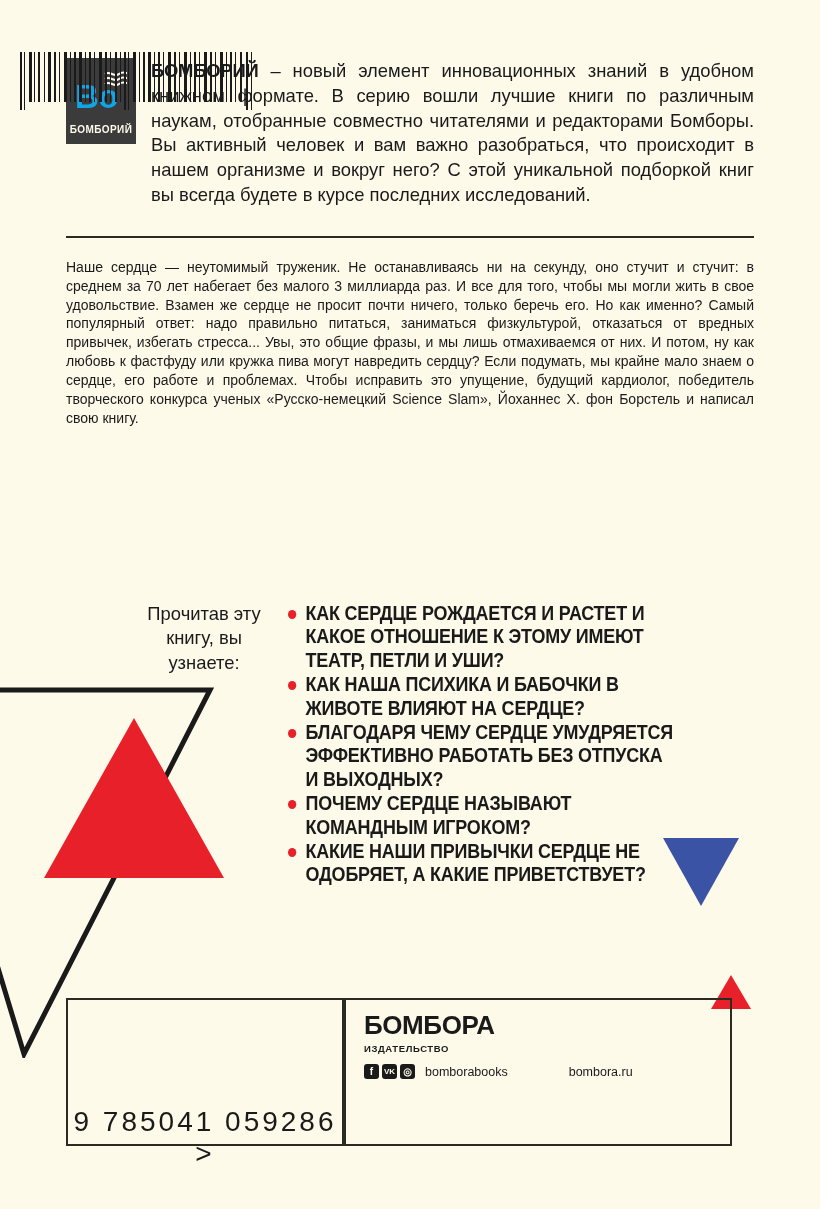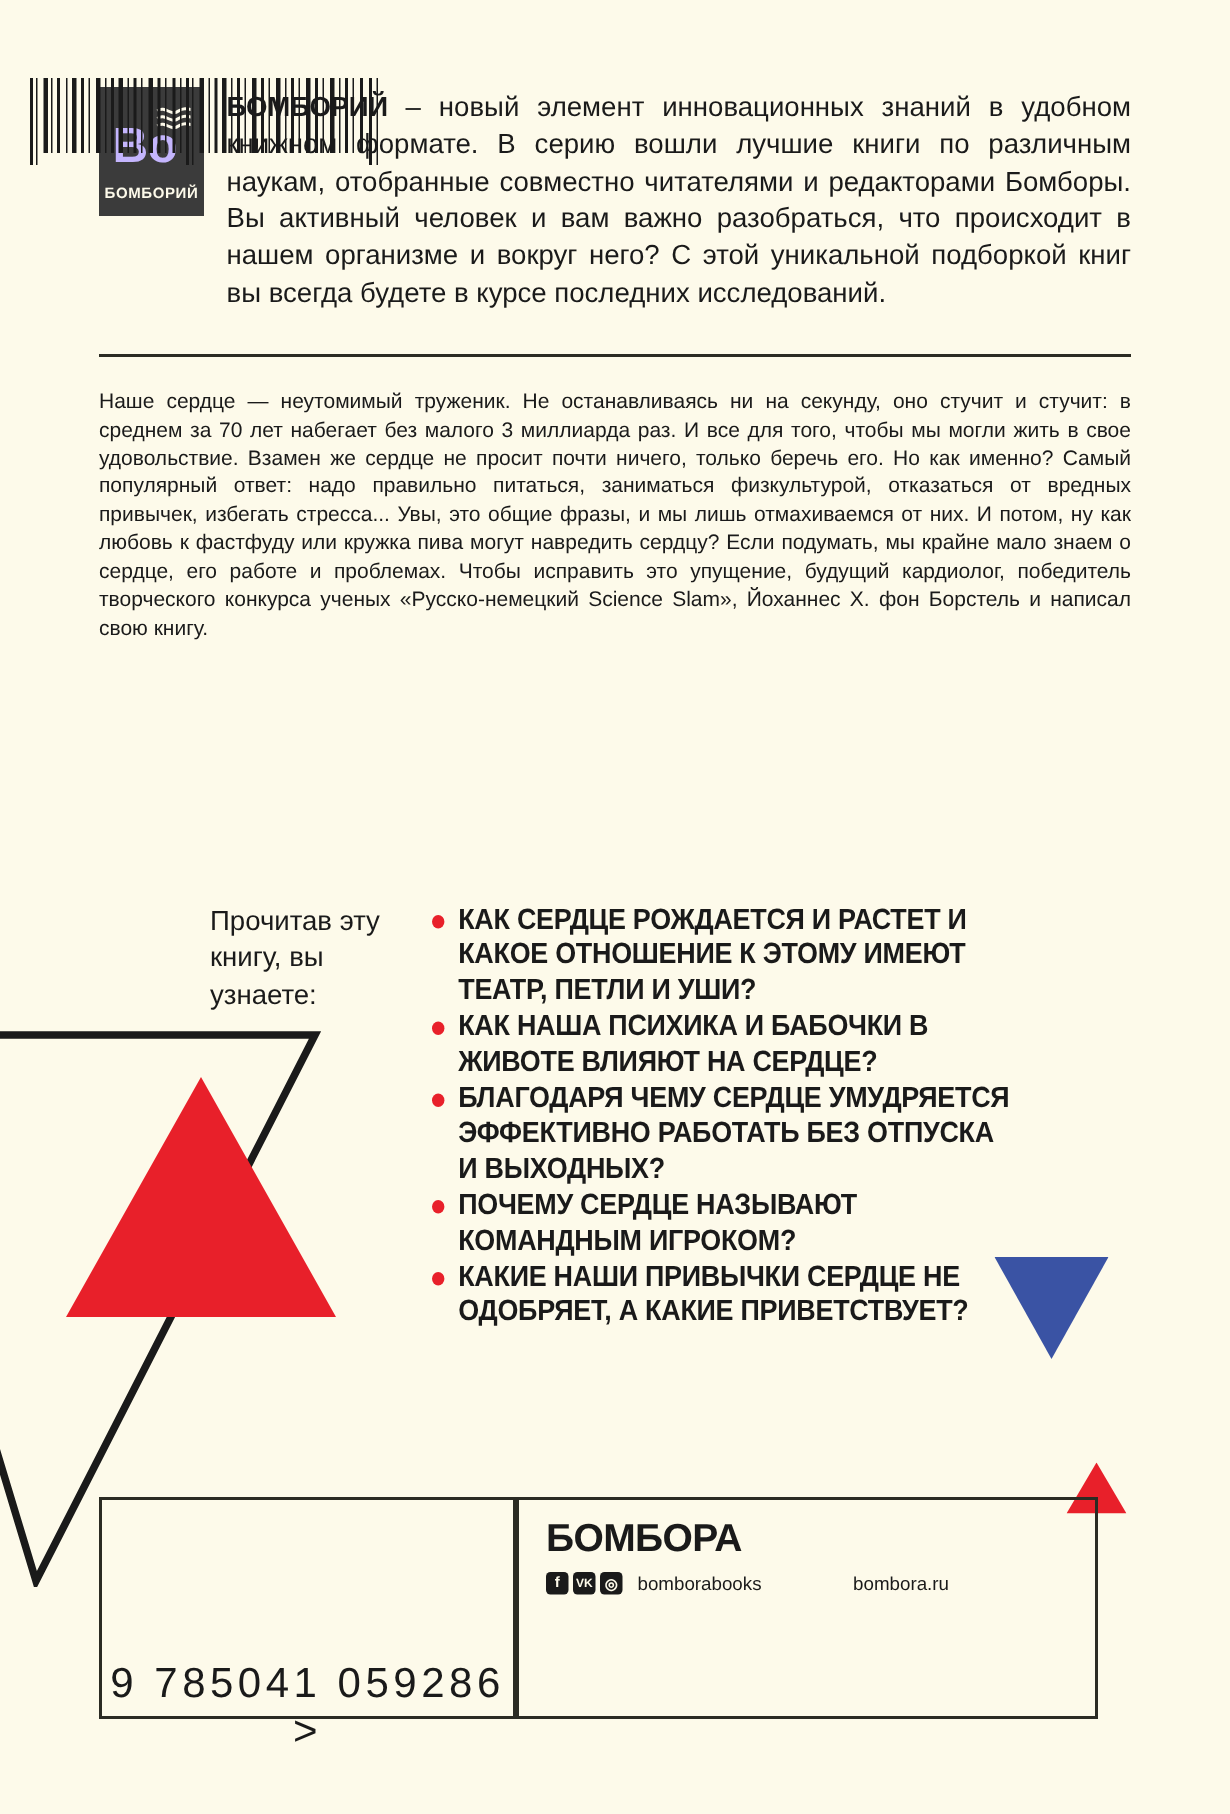--- a/index.html
+++ b/index.html
@@ -62,21 +62,21 @@
     flex: 0 0 auto;
     position: relative;
     margin-right: 15px;
   }
   #series-logo .logo-bo {
     position: absolute;
     left: 9px;
     top: 20px;
     font-size: 33px;
     font-weight: bold;
-    color: #c4b5fd;
+    color: #0ea5e9;
     letter-spacing: -0.5px;
     font-family: "Liberation Sans", sans-serif;
   }
   #series-logo .logo-wave {
     position: absolute;
     right: 8px;
     top: 12px;
     width: 24px;
     height: 18px;
   }
@@ -123,21 +123,21 @@
     text-align: justify;
     text-justify: inter-word;
   }
 
   
   #learn-label {
     position: absolute;
     left: 140px;
     top: 602px;
     width: 128px;
-    text-align: left;
+    text-align: center;
     font-size: 18.4px;
     line-height: 1.33;
   }
   #learn-list {
     position: absolute;
     left: 288px;
     top: 602px;
     width: 420px;
     margin: 0;
     padding: 0;
@@ -353,20 +353,21 @@
     <rect x="215" y="0" width="1" height="50" fill="#1a1a1a"></rect>
     <rect x="220" y="0" width="2" height="50" fill="#1a1a1a"></rect>
     <rect x="226" y="0" width="2" height="58" fill="#1a1a1a"></rect>
     <rect x="231" y="0" width="1" height="58" fill="#1a1a1a"></rect>
   </svg>
   <div id="barcode-digits" style="position:absolute; left:66px; top:1106px; width:278px;">9 785041 059286 &gt;</div>
 
   <div id="publisher-box"></div>
   <div id="publisher-inner">
     <div id="publisher-name">БОМБОРА</div>
+    <div id="publisher-sub">ИЗДАТЕЛЬСТВО</div>
     <div id="publisher-social">
       <span class="social-icon">f</span>
       <span class="social-icon" style="font-size:8px;">VK</span>
       <span class="social-icon">◎</span>
       <span class="social-handle">bomborabooks</span>
       <span class="social-site">bombora.ru</span>
     </div>
   </div>
 
 </div>

